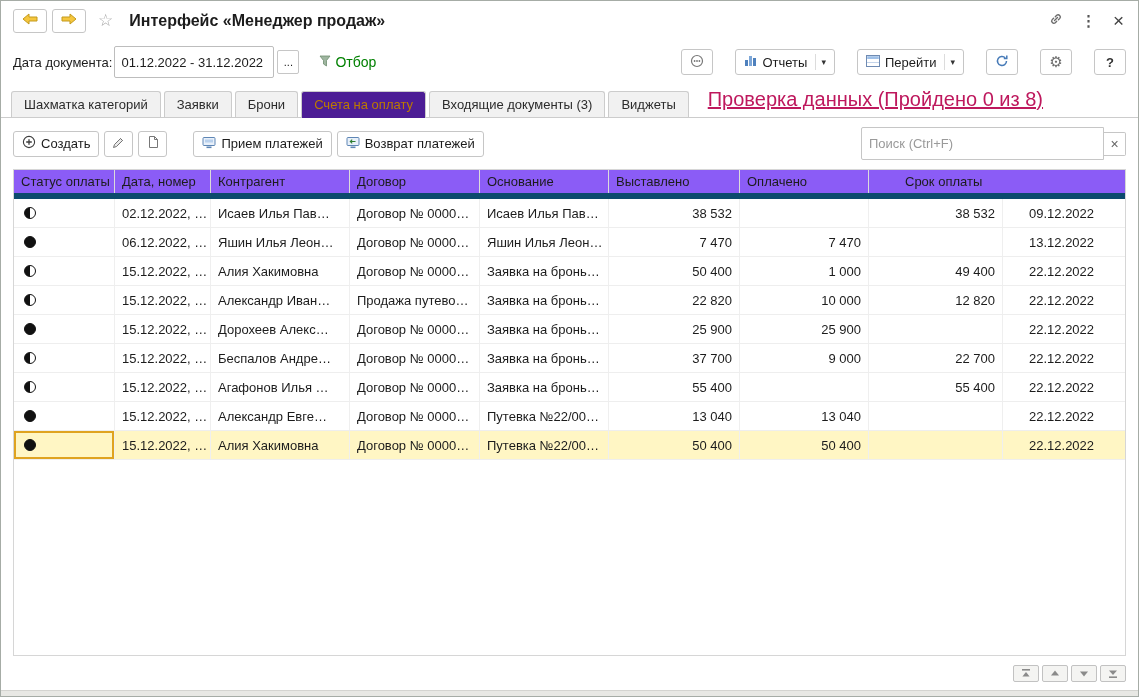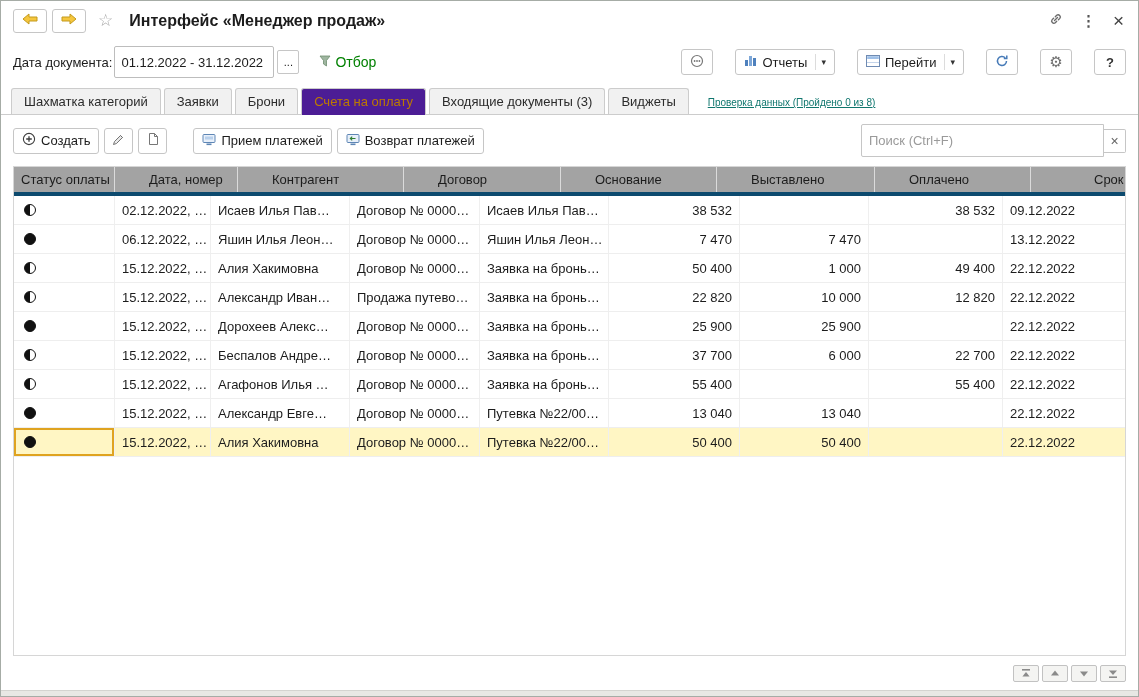--- a/index.html
+++ b/index.html
@@ -33,49 +33,49 @@
   .icon-btn { width:32px; padding:0; }
   .caret { font-size:9px; color:#333; border-left:1px solid #dcdcdc; padding-left:5px; margin-left:3px;
            display:inline-flex; align-items:center; height:16px; }
   .help-q { font-weight:bold; color:#333; }
 
   
   .tabs-bar { display:flex; align-items:flex-end; padding:0 10px; border-bottom:1px solid #cccccc; flex:0 0 27px; }
   .tab { padding:5px 12px; background:#f1f1f1; border:1px solid #cccccc; border-bottom:none;
          border-radius:3px 3px 0 0; margin-right:3px; color:#2b2b2b; white-space:nowrap; }
   .tab.active { background:#4c1d95; color:#bc7a00; margin-bottom:-1px; padding-bottom:6px; }
-  .check-link { margin:0 0 6px 16px; color:#0f766e; text-decoration:underline; font-size:10px; }
+  .check-link { margin:0 0 6px 16px; color:#be185d; text-decoration:underline; font-size:20px; }
 
   
   .list-toolbar { display:flex; align-items:center; padding:9px 12px; gap:5px; flex:0 0 42px; }
   .tool-icon-btn { width:29px; padding:0; }
   .group-gap { width:16px; }
   .search-wrap { margin-left:auto; display:flex; align-items:center; }
   .search-input { width:243px; height:33px; border:1px solid #c6c6c6; border-radius:2px 0 0 2px;
                   padding:0 7px; font:13px "Liberation Sans",sans-serif; color:#333; }
   .search-input::placeholder { color:#9a9a9a; }
   .search-clear { width:22px; height:24px; padding:0; border-radius:0 2px 2px 0; border-left:none;
                   color:#666; font-size:14px; }
 
   
   .grid { margin:0 12px; border:1px solid #d6d6d6; flex:1 1 auto; min-height:0; display:flex;
           flex-direction:column; overflow:hidden; background:#fff;
           --cols:101px 96px 139px 130px 129px 131px 129px 134px minmax(40px,1fr); }
-  .thead { display:grid; grid-template-columns:var(--cols); background:#a3a3a3;
-           border-bottom:4px solid #0c4a6e; flex:0 0 29px;gap:27px; }
+  .thead { display:grid; grid-template-columns:var(--cols); background:#8b5cf6;
+           border-bottom:6px solid #0c4a6e; flex:0 0 29px; }
   .th { display:flex; align-items:center; padding:0 7px; border-right:1px solid #dbdbdb;
         white-space:nowrap; overflow:hidden; color:#1c1c1c; }
   .th:last-child { border-right:none;margin-left:29px; }
   .tbody { flex:1 1 auto; overflow:hidden; }
   .trow { display:grid; grid-template-columns:var(--cols); height:29px; border-bottom:1px solid #eeeeee;
           background:#fff; }
   .trow.selected { background:#fff6c4; }
   .tcell { display:flex; align-items:center; padding:0 7px; border-right:1px solid #efefef;
            white-space:nowrap; overflow:hidden; }
-  .tcell:last-child { border-right:none; }
+  .tcell:last-child { border-right:none;margin-left:19px; }
   .tcell.num { justify-content:flex-end; }
   .trow.selected .tcell.c0 { box-shadow:inset 0 0 0 2px #dfa320; }
   .status-icon { width:12px; height:12px; border-radius:50%; border:1px solid #111; margin-left:3px; flex:0 0 12px; }
   .status-icon.full { background:#111; }
   .status-icon.half { background:linear-gradient(90deg,#111 50%,#fff 50%); }
 
   
   .list-footer { flex:0 0 34px; display:flex; align-items:center; justify-content:flex-end; gap:3px;
                  padding:0 12px; }
   .scroll-btn { width:26px; height:17px; padding:0; border-radius:2px; background:#f4f4f2;
@@ -325,21 +325,21 @@
         </div>
         <div class="trow">
           <div class="tcell c0">
             <span class="status-icon half"></span>
           </div>
           <div class="tcell c1">15.12.2022, …</div>
           <div class="tcell c2">Беспалов Андре…</div>
           <div class="tcell c3">Договор № 0000…</div>
           <div class="tcell c4">Заявка на бронь…</div>
           <div class="tcell c5 num">37 700</div>
-          <div class="tcell c6 num">6 000</div>
+          <div class="tcell c6 num">9 000</div>
           <div class="tcell c7 num">22 700</div>
           <div class="tcell c8">22.12.2022</div>
         </div>
         <div class="trow">
           <div class="tcell c0">
             <span class="status-icon half"></span>
           </div>
           <div class="tcell c1">15.12.2022, …</div>
           <div class="tcell c2">Агафонов Илья …</div>
           <div class="tcell c3">Договор № 0000…</div>

